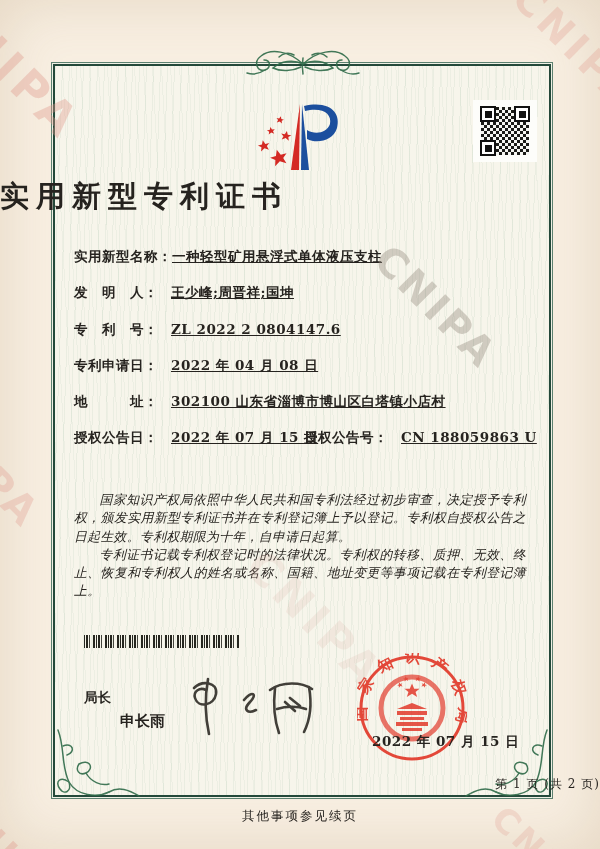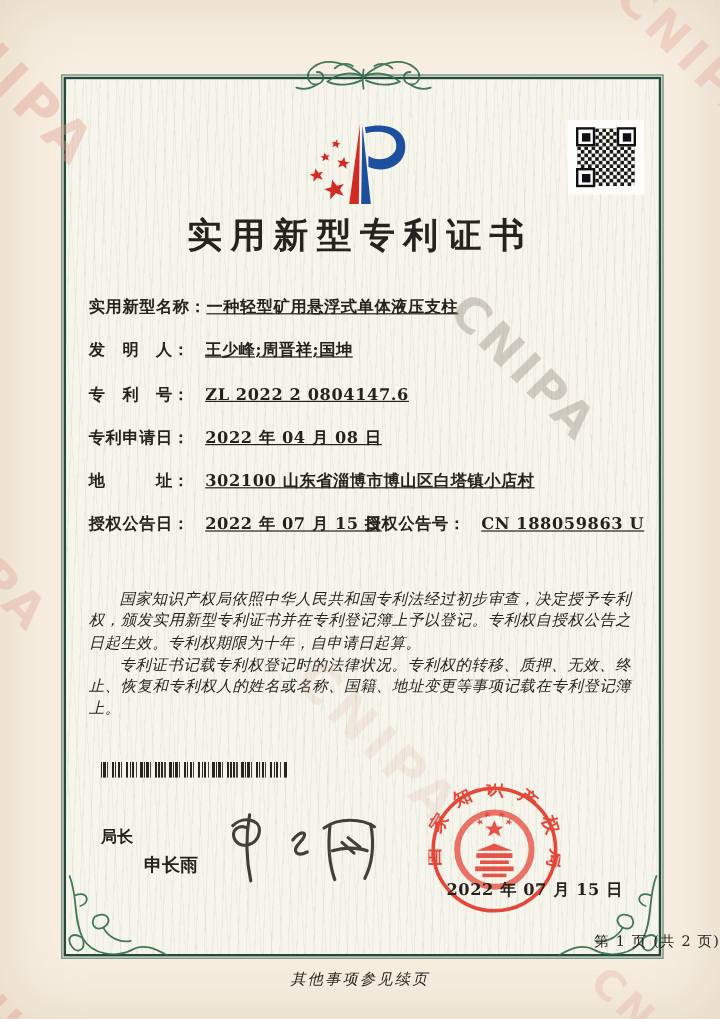--- a/index.html
+++ b/index.html
@@ -26,21 +26,21 @@
   }
   
   .cert-no { position:absolute; left:74px; top:101px; font-size:13.5px; font-weight:bold; letter-spacing:2px; z-index:3; }
   .logo { position:absolute; left:243px; top:94px; z-index:3; }
   .qr-wrap { position:absolute; left:473px; top:100px; width:64px; height:62px; background:#fdfdfa; z-index:3; }
   .qr { position:absolute; left:8px; top:7px; width:48px; height:48px;
         background: conic-gradient(#1b1b18 25%, #f6f6f2 0 50%, #1b1b18 0 75%, #f6f6f2 0) 0 0 / 6px 6px; }
   .qr-finder { position:absolute; width:12px; height:12px; border:2.5px solid #111; background:#fff; box-sizing:content-box; }
   .qr-finder::after { content:''; position:absolute; inset:2.5px; background:#111; }
   .qr-f-tl { left:-1px; top:-1px; } .qr-f-tr { right:-1px; top:-1px; } .qr-f-bl { left:-1px; bottom:-1px; }
-  .title { position:absolute; left:0; top:177px; width:100%; text-align:center;
+  .title { position:absolute; left:0; top:177px; width:100%; 
            font-size:29px; font-weight:bold; letter-spacing:7px; z-index:3; }
   
   .fields { position:absolute; left:74px; top:238px; width:462px; font-size:13.5px; font-weight:bold; z-index:3; }
   .frow { position:relative; height:36.3px; line-height:36.3px; white-space:nowrap; }
   .flabel { display:inline-block; min-width:97px; letter-spacing:0.5px; }
   .fvalue { letter-spacing:0.5px;text-decoration:underline; }
   .pair2 { position:absolute; left:230px; top:0; }
   
   .paras { position:absolute; left:74px; top:491px; width:452px; z-index:3;
            font-size:12.8px; line-height:18.3px; text-align:justify; font-style:italic; letter-spacing:0.4px; }
@@ -54,21 +54,21 @@
                  font-size:13.5px; font-weight:bold; z-index:3; }
   .signer-name { position:absolute; left:84px; top:712px; font-family:"DejaVu Sans","Liberation Sans",sans-serif;
                  font-size:15px; font-weight:bold; z-index:3;margin-left:36px; }
   .signature { position:absolute; left:178px; top:676px; z-index:6; }
   
   .seal { position:absolute; left:357px; top:653px; z-index:5; opacity:0.93; }
   .seal-date { position:absolute; left:372px; top:733px; font-size:13.5px; font-weight:bold; letter-spacing:0.5px; z-index:6; }
   
   .page-info { position:absolute; left:0; top:776px; width:100%; text-align:right; font-size:12px; letter-spacing:1px; z-index:3; }
   .footer-note { position:absolute; left:0; top:808px; width:100%; text-align:center; font-size:12.5px;
-                 font-style:italic; letter-spacing:2px; z-index:3; }
+                 letter-spacing:2px; z-index:3; }
   
   .orn-top { position:absolute; left:243px; top:47px; z-index:2; }
   .orn-bl { position:absolute; left:53px; top:726px; z-index:2; }
   .orn-br { position:absolute; left:462px; top:726px; z-index:2; }
   
   .wm { position:absolute; font-family:"DejaVu Sans","Liberation Sans",sans-serif; font-weight:bold;
         transform:rotate(45deg); transform-origin:left top; pointer-events:none; z-index:9; white-space:nowrap; }
   .wm1 { left:-38px; top:-18px; font-size:46px; color:rgba(224,152,140,0.38); letter-spacing:6px; }
   .wm2 { left:536px; top:-26px; font-size:40px; color:rgba(224,152,140,0.30); letter-spacing:5px; }
   .wm3 { left:398px; top:236px; font-size:40px; color:rgba(150,140,128,0.40); letter-spacing:4px; }

